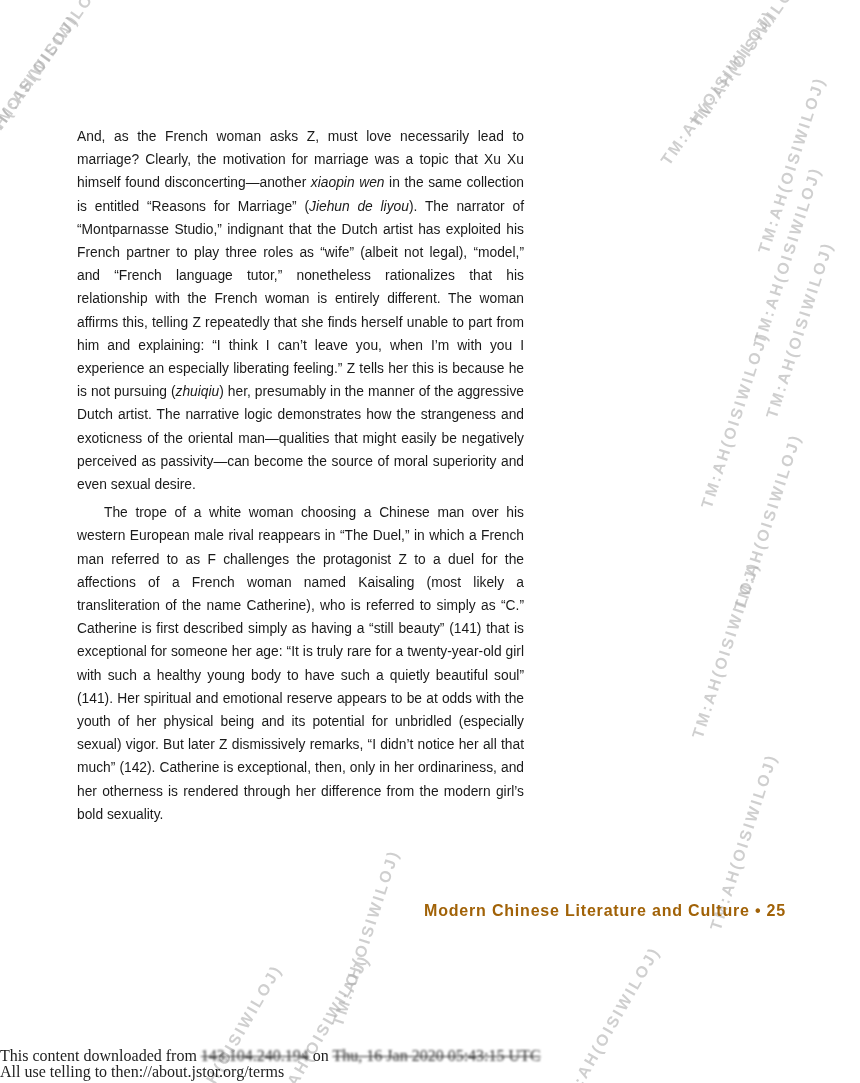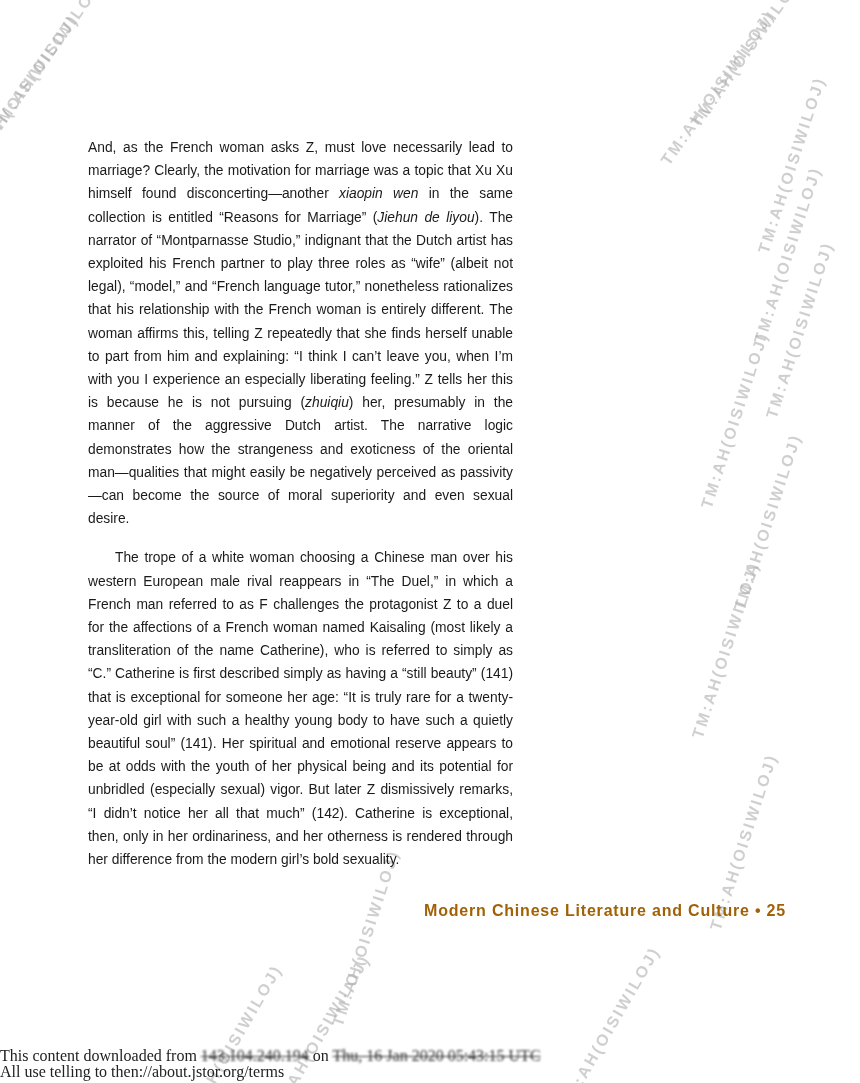--- a/index.html
+++ b/index.html
@@ -26,21 +26,21 @@
   }
   
   .body-text{
     position:absolute;
     left:72px;top:120px;width:457px;
     font-size:13.8px;
     line-height:23.2px;
     text-align:justify;
     color:#1a1a1a;
   }
-  .body-text p{margin:16px;}
+  .body-text p{margin:5px;}
   .body-text p.indent{text-indent:27px;}
   
   .journal-footer{
     position:absolute;
     top:902px;right:74px;
     font-size:16px;
     font-weight:bold;
     letter-spacing:.8px;
     color:#a16207;
   }

